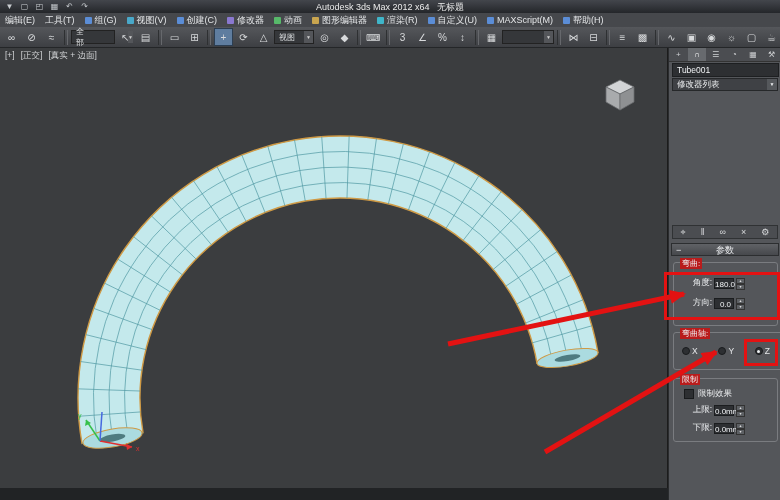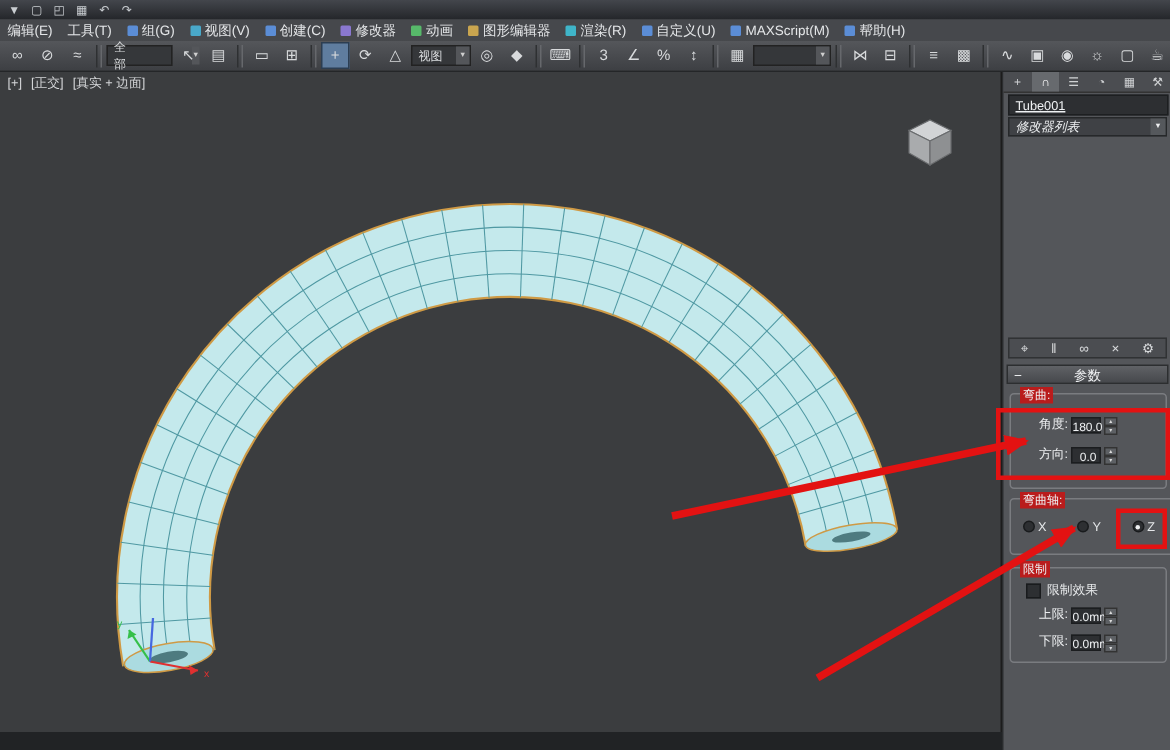--- a/index.html
+++ b/index.html
@@ -37,23 +37,23 @@
   .scene{position:absolute;left:0;top:0;z-index:1;}
   .viewcube{position:absolute;left:598px;top:26px;z-index:2;}
   .bottombar{position:absolute;left:0;top:488px;width:668px;height:12px;background:#212325;}
   
   .panel{position:absolute;left:668px;top:48px;width:112px;height:452px;background:#54565a;
     border-left:1px solid #2a2c2e;box-sizing:border-box;font-size:8.5px;}
   .paneltabs{position:absolute;left:0;top:0;width:112px;height:13px;display:flex;background:#4b4d51;border-bottom:1px solid #333;}
   .tab{flex:1;text-align:center;font-size:8px;color:#cfd1d3;line-height:13px;}
   .tab.active{background:#676a6e;color:#fff;}
   .name-field{position:absolute;left:3px;top:15px;width:101px;height:12px;background:#2d2f32;border:1px solid #1d1f21;
-    color:#f0f2f4;font-size:8.5px;line-height:12px;padding-left:4px;text-decoration:underline;}
+    color:#f0f2f4;font-size:8.5px;line-height:12px;padding-left:4px;}
   .mod-combo{position:absolute;left:3px;top:30px;width:106px;height:13px;background:#3f4145;border:1px solid #26282a;
-    color:#eceef0;display:flex;align-items:center;padding-left:4px;box-sizing:border-box;font-style:italic;}
+    color:#eceef0;display:flex;align-items:center;padding-left:4px;box-sizing:border-box;}
   .mod-combo .arr{margin-left:auto;width:10px;height:100%;background:#55585c;font-size:5px;text-align:center;line-height:11px;}
   .mgrid{position:absolute;left:3px;top:46px;width:106px;display:grid;grid-template-columns:1fr 1fr;gap:1px;}
   .mbtn{height:12px;background:linear-gradient(#6b6e72,#54575b);border:1px solid #34363a;border-top-color:#83868a;border-left-color:#83868a;
     color:#f0f2f4;font-size:8px;text-align:center;line-height:12px;overflow:hidden;white-space:nowrap;}
   .mbtn.hot{background:#c23b27;border-color:#7e1d10;color:#fff;}
   .stack{position:absolute;left:3px;top:104px;width:106px;height:70px;background:#43454a;border:1px solid #26282a;box-sizing:border-box;}
   .stack-row{height:13px;display:flex;align-items:center;gap:3px;padding-left:4px;font-size:8.5px;color:#e6e8ea;}
   .stack-row.sel{background:#3a5d8f;color:#fff;}
   .stack-row.child{padding-left:16px;}
   .bulb{color:#f2d23e;font-size:7px;}
@@ -83,20 +83,24 @@
 
 <div class="titlebar">
   <div class="qat" id="qat">
       <span class="qbtn">▼</span>
       <span class="qbtn">▢</span>
       <span class="qbtn">◰</span>
       <span class="qbtn">▦</span>
       <span class="qbtn">↶</span>
       <span class="qbtn">↷</span>
     </div>
+  <div class="app-title">
+    <span>Autodesk 3ds Max 2012 x64</span>&nbsp;&nbsp;
+    <span>无标题</span>
+  </div>
 </div>
 
 <div class="menubar" id="menubar">
     <div class="menu-item">
       <span>编辑(E)</span>
     </div>
     <div class="menu-item">
       <span>工具(T)</span>
     </div>
     <div class="menu-item">

